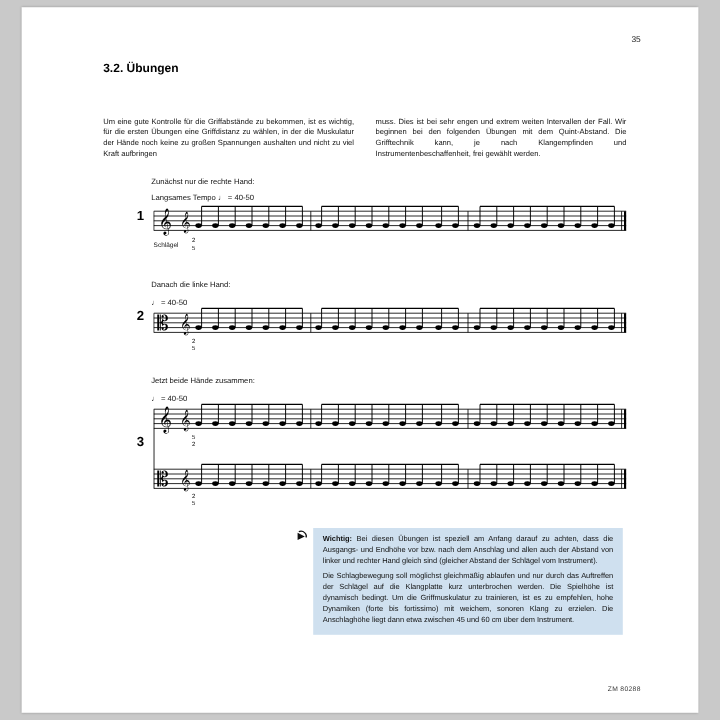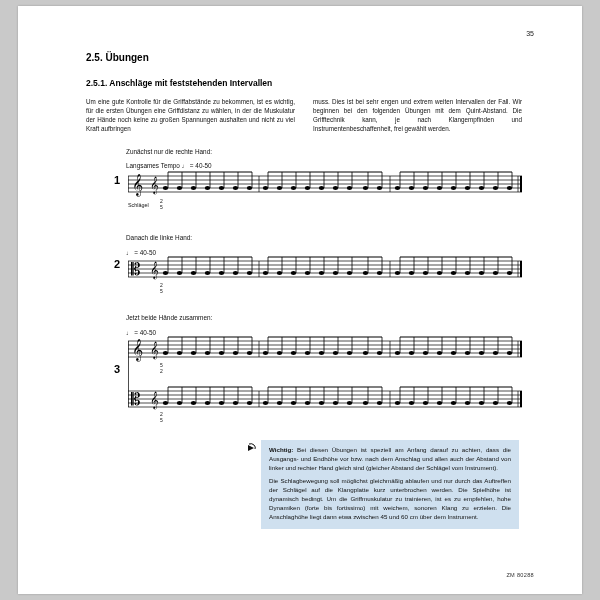--- a/index.html
+++ b/index.html
@@ -128,22 +128,21 @@
     letter-spacing: 0.3px;
   }
 </style>
 </head>
 <body>
 
 <div class="page">
 
   <div class="page-number">35</div>
 
-  <div class="h1">2.5. Übungen</div>
-  <div class="h2">2.5.1. Anschläge mit feststehenden Intervallen</div>
+  <div class="h1">3.2. Übungen</div>
 
   <div class="cols">
     <div class="col">Um eine gute Kontrolle für die Griffabstände zu bekommen, ist es wichtig, für die ersten Übungen eine Griffdistanz zu wählen, in der die Muskulatur der Hände noch keine zu großen Spannungen aushalten und nicht zu viel Kraft aufbringen</div>
     <div class="col">muss. Dies ist bei sehr engen und extrem weiten Intervallen der Fall. Wir beginnen bei den folgenden Übungen mit dem Quint-Abstand. Die Grifftechnik kann, je nach Klangempfinden und Instrumentenbeschaffenheit, frei gewählt werden.</div>
   </div>
 
   <div class="caption" style="left:108px; top:142px;">Zunächst nur die rechte Hand:</div>
   <div class="tempo" style="left:108px; top:156px;">Langsames Tempo  ♩ = 40-50</div>
   <div class="sysnum" style="left:96px; top:168px;">1</div>
 

